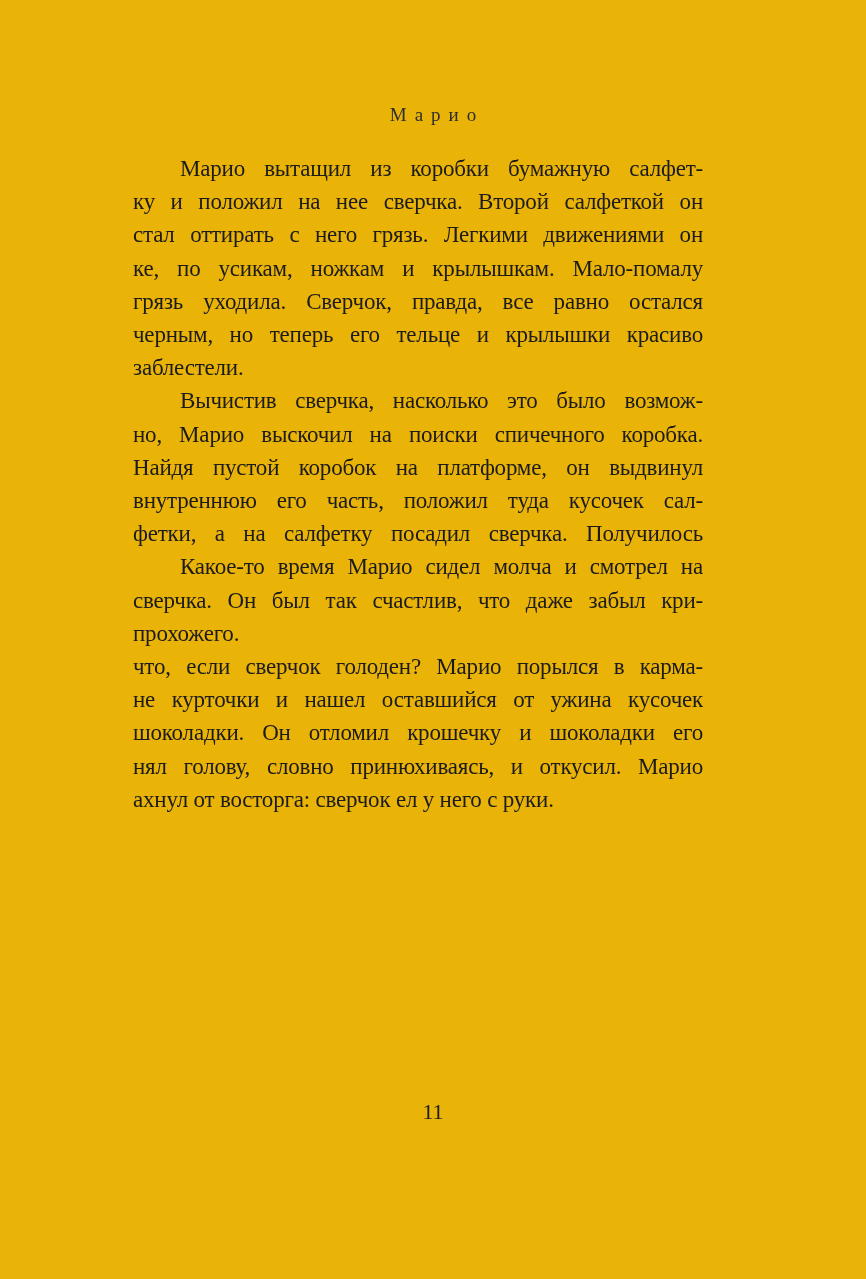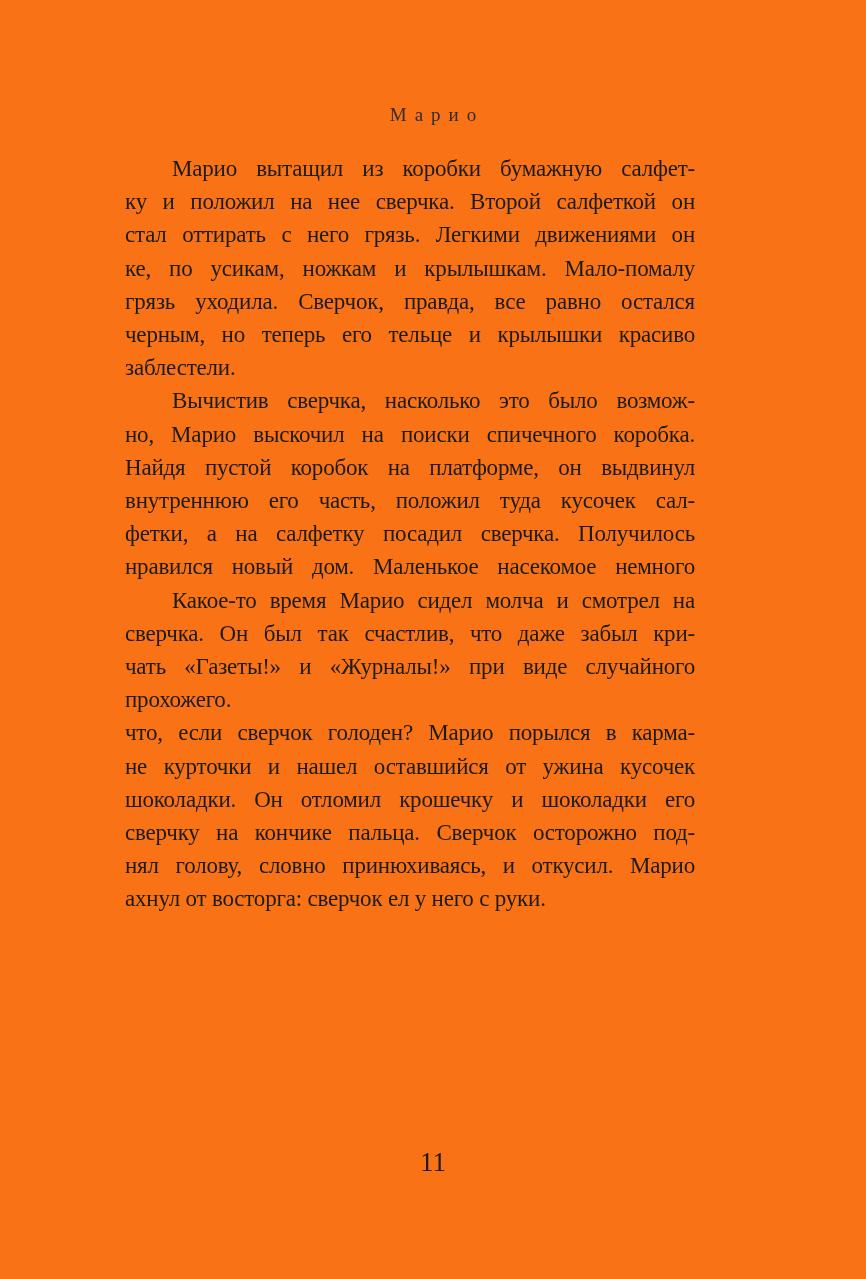--- a/index.html
+++ b/index.html
@@ -10,56 +10,56 @@
     position: relative;
     font-family: "Liberation Serif", "DejaVu Serif", serif;
     color: #1b1b1b;
     overflow: hidden;
   }
   .book-page {
     position: absolute;
     top: 0; left: 0;
     width: 866px;
     height: 1279px;
-    background: #f97316;
+    background: #eab308;
   }
   .chapter-title {
     position: absolute;
     top: 104px;
     left: 0;
     width: 866px;
     text-align: center;
     font-size: 19px;
     letter-spacing: 0.42em;
     text-indent: 0.42em; 
     color: #2e2e2e;
   }
   .text-body {
     position: absolute;
     top: 152px;
-    left: 125px;
+    left: 133px;
     width: 570px;
     font-size: 23px;
     line-height: 33.2px;
     letter-spacing: -0.2px;
   }
   .paragraph { margin: 0; padding: 0; }
   .line {
     text-align: justify;
     text-align-last: justify;
   }
   .line.first { text-indent: 47px; }
   .line.last { text-align-last: left; font-family: Liberation Serif, serif; }
   .page-number {
     position: absolute;
-    top: 1147px;
+    top: 1099px;
     left: 0;
     width: 866px;
     text-align: center;
-    font-size: 27px;
+    font-size: 22px;
     color: #1b1b1b;
   }
 </style>
 </head>
 <body>
 
 <div class="book-page">
   <div class="chapter-title">Марио</div>
 
   <div class="text-body">
@@ -71,32 +71,29 @@
         <div class="line">грязь уходила. Сверчок, правда, все равно остался</div>
         <div class="line">черным, но теперь его тельце и крылышки красиво</div>
         <div class="line last">заблестели.</div>
       </div>
       <div class="paragraph">
         <div class="line first">Вычистив сверчка, насколько это было возмож-</div>
         <div class="line">но, Марио выскочил на поиски спичечного коробка.</div>
         <div class="line">Найдя пустой коробок на платформе, он выдвинул</div>
         <div class="line">внутреннюю его часть, положил туда кусочек сал-</div>
         <div class="line">фетки, а на салфетку посадил сверчка. Получилось</div>
-        <div class="line">нравился новый дом. Маленькое насекомое немного</div>
       </div>
       <div class="paragraph">
         <div class="line first">Какое-то время Марио сидел молча и смотрел на</div>
         <div class="line">сверчка. Он был так счастлив, что даже забыл кри-</div>
-        <div class="line">чать «Газеты!» и «Журналы!» при виде случайного</div>
         <div class="line last">прохожего.</div>
       </div>
       <div class="paragraph">
         <div class="line">что, если сверчок голоден? Марио порылся в карма-</div>
         <div class="line">не курточки и нашел оставшийся от ужина кусочек</div>
         <div class="line">шоколадки. Он отломил крошечку и шоколадки его</div>
-        <div class="line">сверчку на кончике пальца. Сверчок осторожно под-</div>
         <div class="line">нял голову, словно принюхиваясь, и откусил. Марио</div>
         <div class="line last">ахнул от восторга: сверчок ел у него с руки.</div>
       </div>
     </div>
 
   <div class="page-number">11</div>
 </div>
 
 </body></html>

